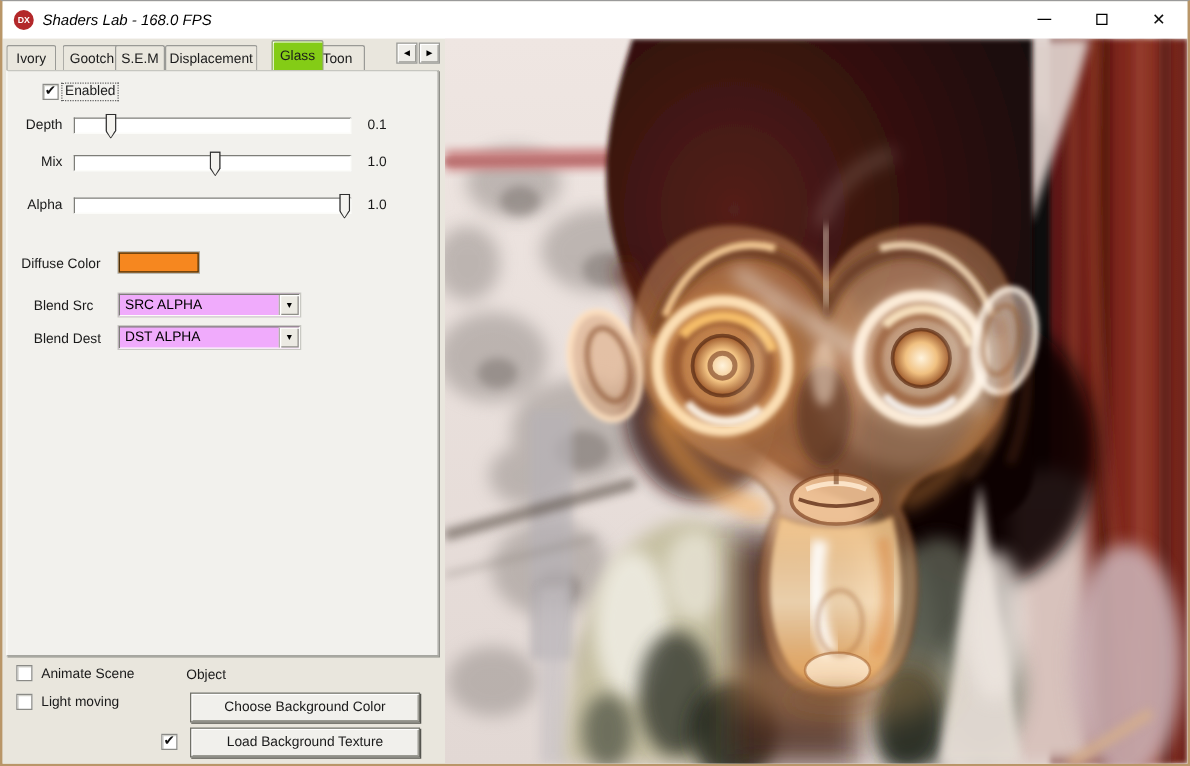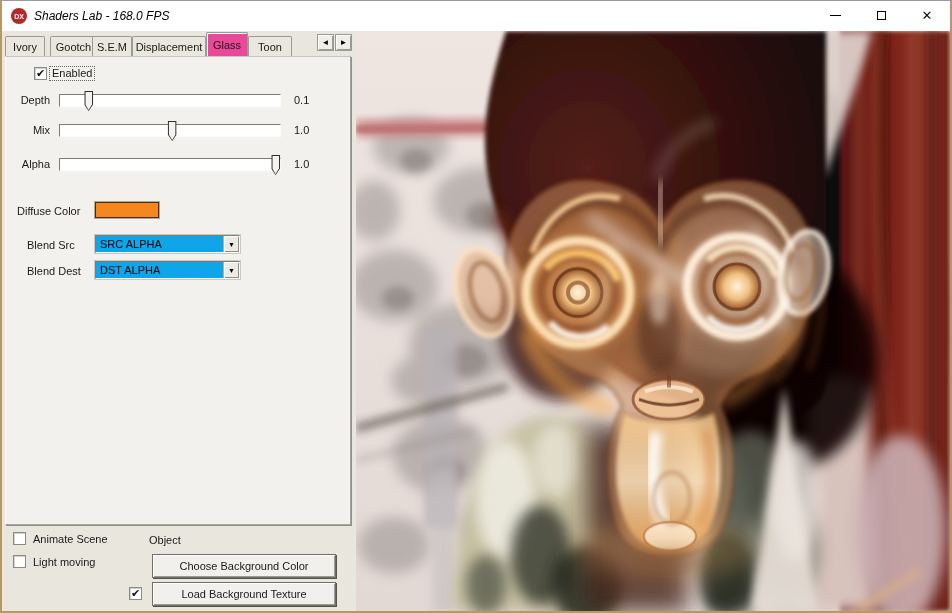--- a/index.html
+++ b/index.html
@@ -19,22 +19,22 @@
   .win-btn.min { left:810px; } .win-btn.max { left:856px; } .win-btn.close { left:902px; font-size:13px; font-weight:300; }
   .glyph-min { width:11px; height:0; border-top:1px solid #000; display:block; }
   .glyph-max { width:9px; height:9px; border:1px solid #000; display:block; }
 
   
   .left { position:absolute; left:0; top:30px; width:354px; height:580px; background:#e9e6dd; }
 
   .tab { position:absolute; height:20px; top:5px; background:#eae7de; border:1px solid #9a9a96;
          border-bottom:none; border-radius:2px 2px 0 0; display:flex; align-items:center;
          justify-content:center; font-size:11px; color:#1a1a1a; }
-  .tab.active { top:1px; height:24px; background:#ec4899; z-index:3;
-                box-shadow: inset 1px 1px 0 #fff; }
+  .tab.active { top:1px; height:24px; background:#84cc16; z-index:3;
+                box-shadow: inset 1px 1px 0 #fff; margin-left: 11px; }
   .tab-scroll { position:absolute; top:3px; width:17px; height:17px; background:#efeee9;
                 border:1px solid #9a9a96; box-shadow: inset 1px 1px 0 #fff, inset -1px -1px 0 #9b9b95;
                 display:flex; align-items:center; justify-content:center; font-size:8px; color:#000; }
 
   .tabpage { position:absolute; left:3px; top:25px; width:346px; height:469px; background:#f2f1ed;
              border:1px solid #a6a6a0; border-top-color:#c6c6c0; border-left-color:#fbfbf8;
              box-shadow: 1px 1px 0 #8f8f89; z-index:2; }
 
   .checkbox { position:absolute; width:13px; height:13px; background:#fff; border:1px solid #8a8a86;
               box-shadow: inset 1px 1px 0 #d2d2cc; font-size:11px; line-height:11px; text-align:center; color:#111; }
@@ -46,21 +46,21 @@
                   border:1px solid; border-color:#7d7d78 #fcfcf9 #fcfcf9 #7d7d78; }
   .slider-thumb { position:absolute; top:-4px; width:9px; height:20px; background:#2e2e2e;
                   clip-path:polygon(0 0,100% 0,100% 68%,50% 100%,0 68%); transform:translateX(-50%); }
   .slider-thumb::after { content:""; position:absolute; left:1px; top:1px; right:1px; bottom:1px;
                   background:#f4f3ef; clip-path:polygon(0 0,100% 0,100% 68%,50% 100%,0 68%); }
   .slider-value { position:absolute; font-size:11px; color:#1a1a1a; }
 
   .swatch { position:absolute; width:64px; height:16px; background:#F6871F; border:1px solid #4d3007;
             box-shadow:0 0 0 1px #a9a9a3; }
 
-  .combo { position:absolute; height:18px; background:#0ea5e9; border:1px solid;
+  .combo { position:absolute; height:18px; background:#f0abfc; border:1px solid;
            border-color:#7d7d78 #fcfcf9 #fcfcf9 #7d7d78; box-shadow:0 0 0 1px #c9c9c3; }
   .combo-text { position:absolute; left:4px; top:2px; font-size:11px; color:#000; white-space:nowrap; }
   .combo-btn { position:absolute; right:0; top:0; bottom:0; width:16px; background:#eceae3;
                border-left:1px solid #b0b0aa; box-shadow: inset 1px 1px 0 #fff, inset -1px -1px 0 #8f8f89;
                display:flex; align-items:center; justify-content:center; font-size:7px; color:#000; }
 
   .push-btn { position:absolute; background:#f1f0ec; border:1px solid #707068;
               box-shadow: inset 1px 1px 0 #ffffff, inset -1px -1px 0 #9a9a92, 1px 1px 0 #55554f;
               font-size:11px; color:#1a1a1a; display:flex; align-items:center; justify-content:center; }
 

